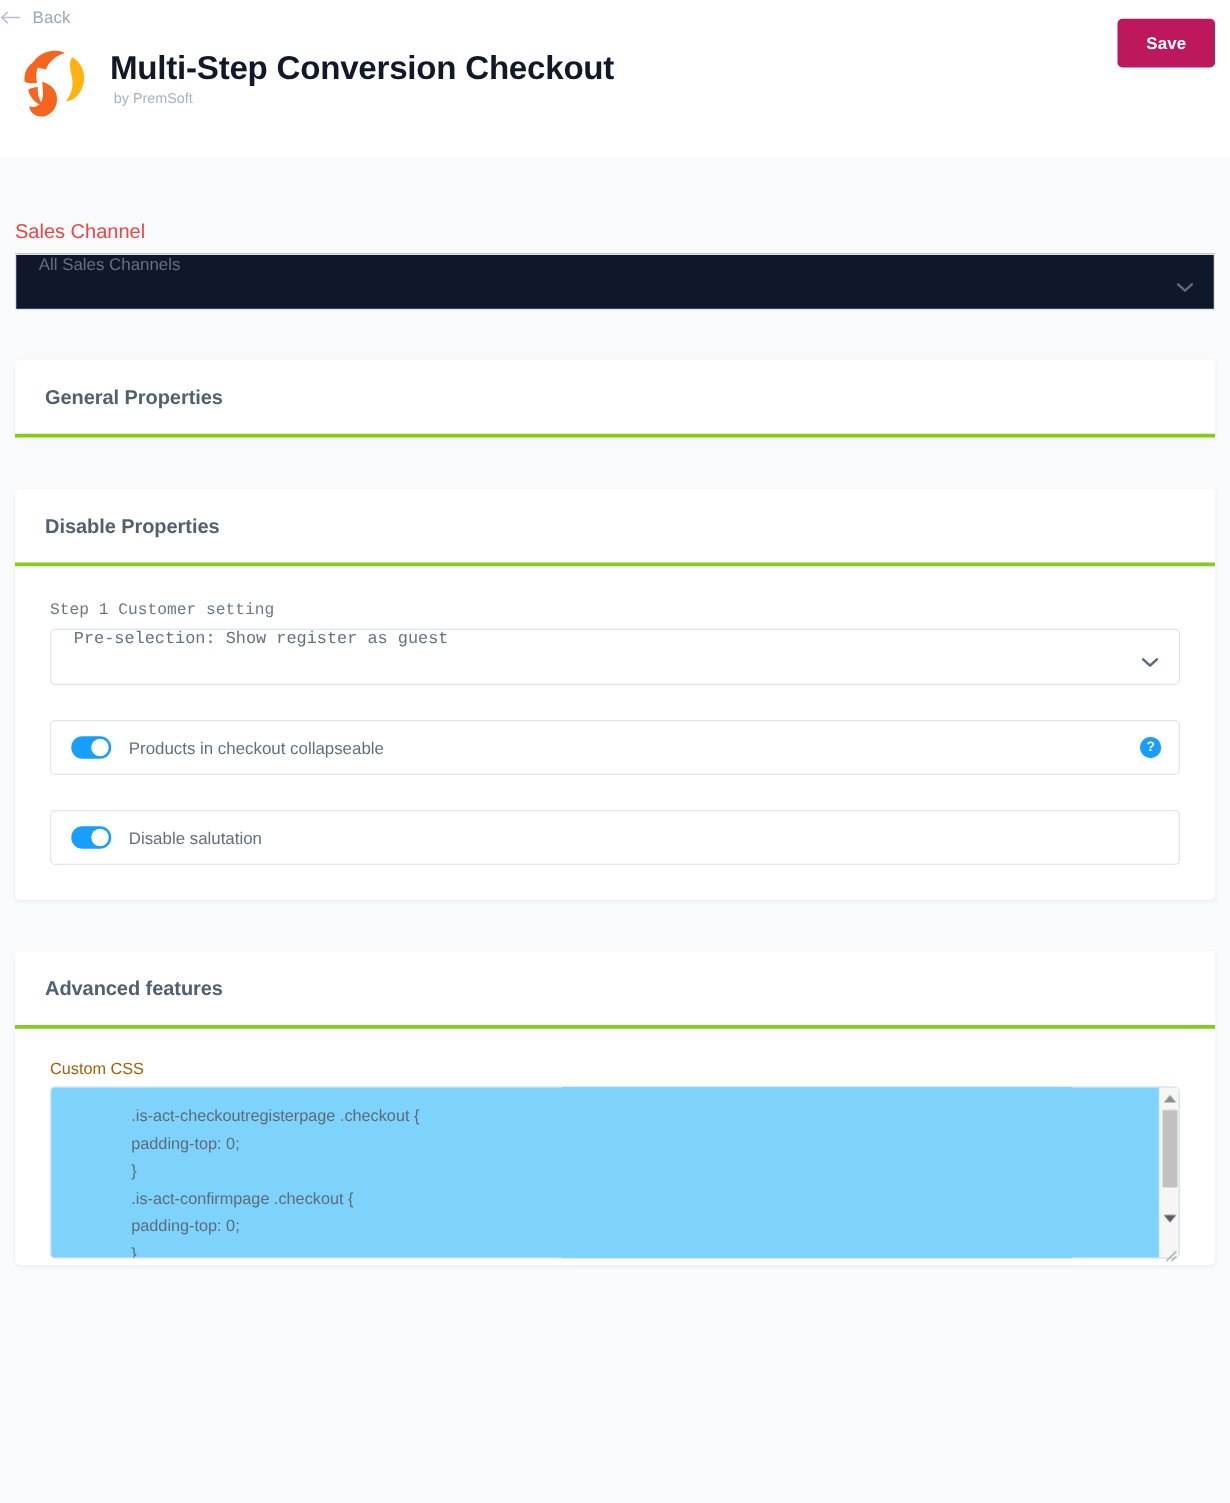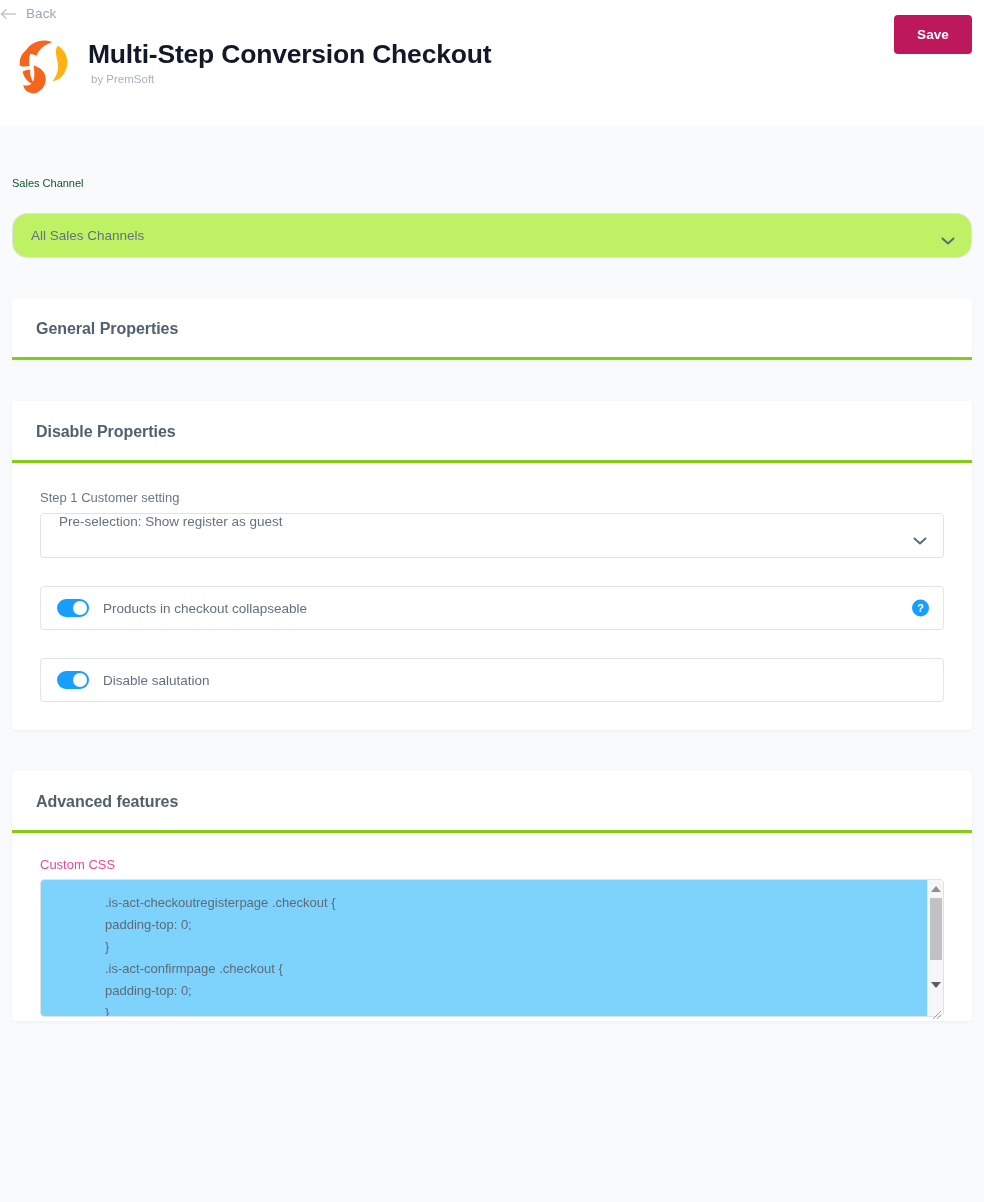--- a/index.html
+++ b/index.html
@@ -89,34 +89,34 @@
     width: 984px;
     background: #f9fafb;
     padding: 0;
   }
 
   .field-block {
     padding: 0 12px;
     margin-top: 51px;
   }
   .field-label {
-    font-size: 11px;
-    color: #14532d;
-    margin-bottom: 24px;
+    font-size: 16px;
+    color: #ef4444;
+    margin-bottom: 8px;
     display: block;
   }
   .select-field {
     position: relative;
     width: 960px;
     height: 45px;
-    background: #bef264;
+    background: #0f172a;
     border: 1px solid #dfe3e8;
-    border-radius: 15px;
+    border-radius: 0;
     display: flex;
-    align-items: center;
+    align-items: flex-start;
     cursor: pointer;
   }
   .select-field .value {
     font-size: 13.5px;
     color: #64717f;
     padding-left: 18px;
   }
   .chevron {
     position: absolute;
     right: 16px; top: 50%;
@@ -193,20 +193,21 @@
     font-size: 11px;
     font-weight: bold;
     line-height: 17px;
     text-align: center;
     cursor: pointer;
   }
 
   
   .inner-field {
     padding: 0 12px;
+    font-family: Liberation Mono, monospace;
   }
   .inner-label {
     font-size: 13px;
     color: #6b7785;
     display: block;
     margin-bottom: 8px;
   }
   .inner-select {
     position: relative;
     height: 45px;
@@ -219,21 +220,21 @@
   }
   .inner-select .value {
     font-size: 13.5px;
     color: #64717f;
     padding-left: 18px;
   }
 
   
   .ta-label {
     font-size: 13px;
-    color: #ec4899;
+    color: #a16207;
     display: block;
     margin-bottom: 7px;
     padding-left: 12px;
   }
   .ta-wrap {
     margin: 0 12px;
     position: relative;
   }
   .code-area {
     width: 100%;

